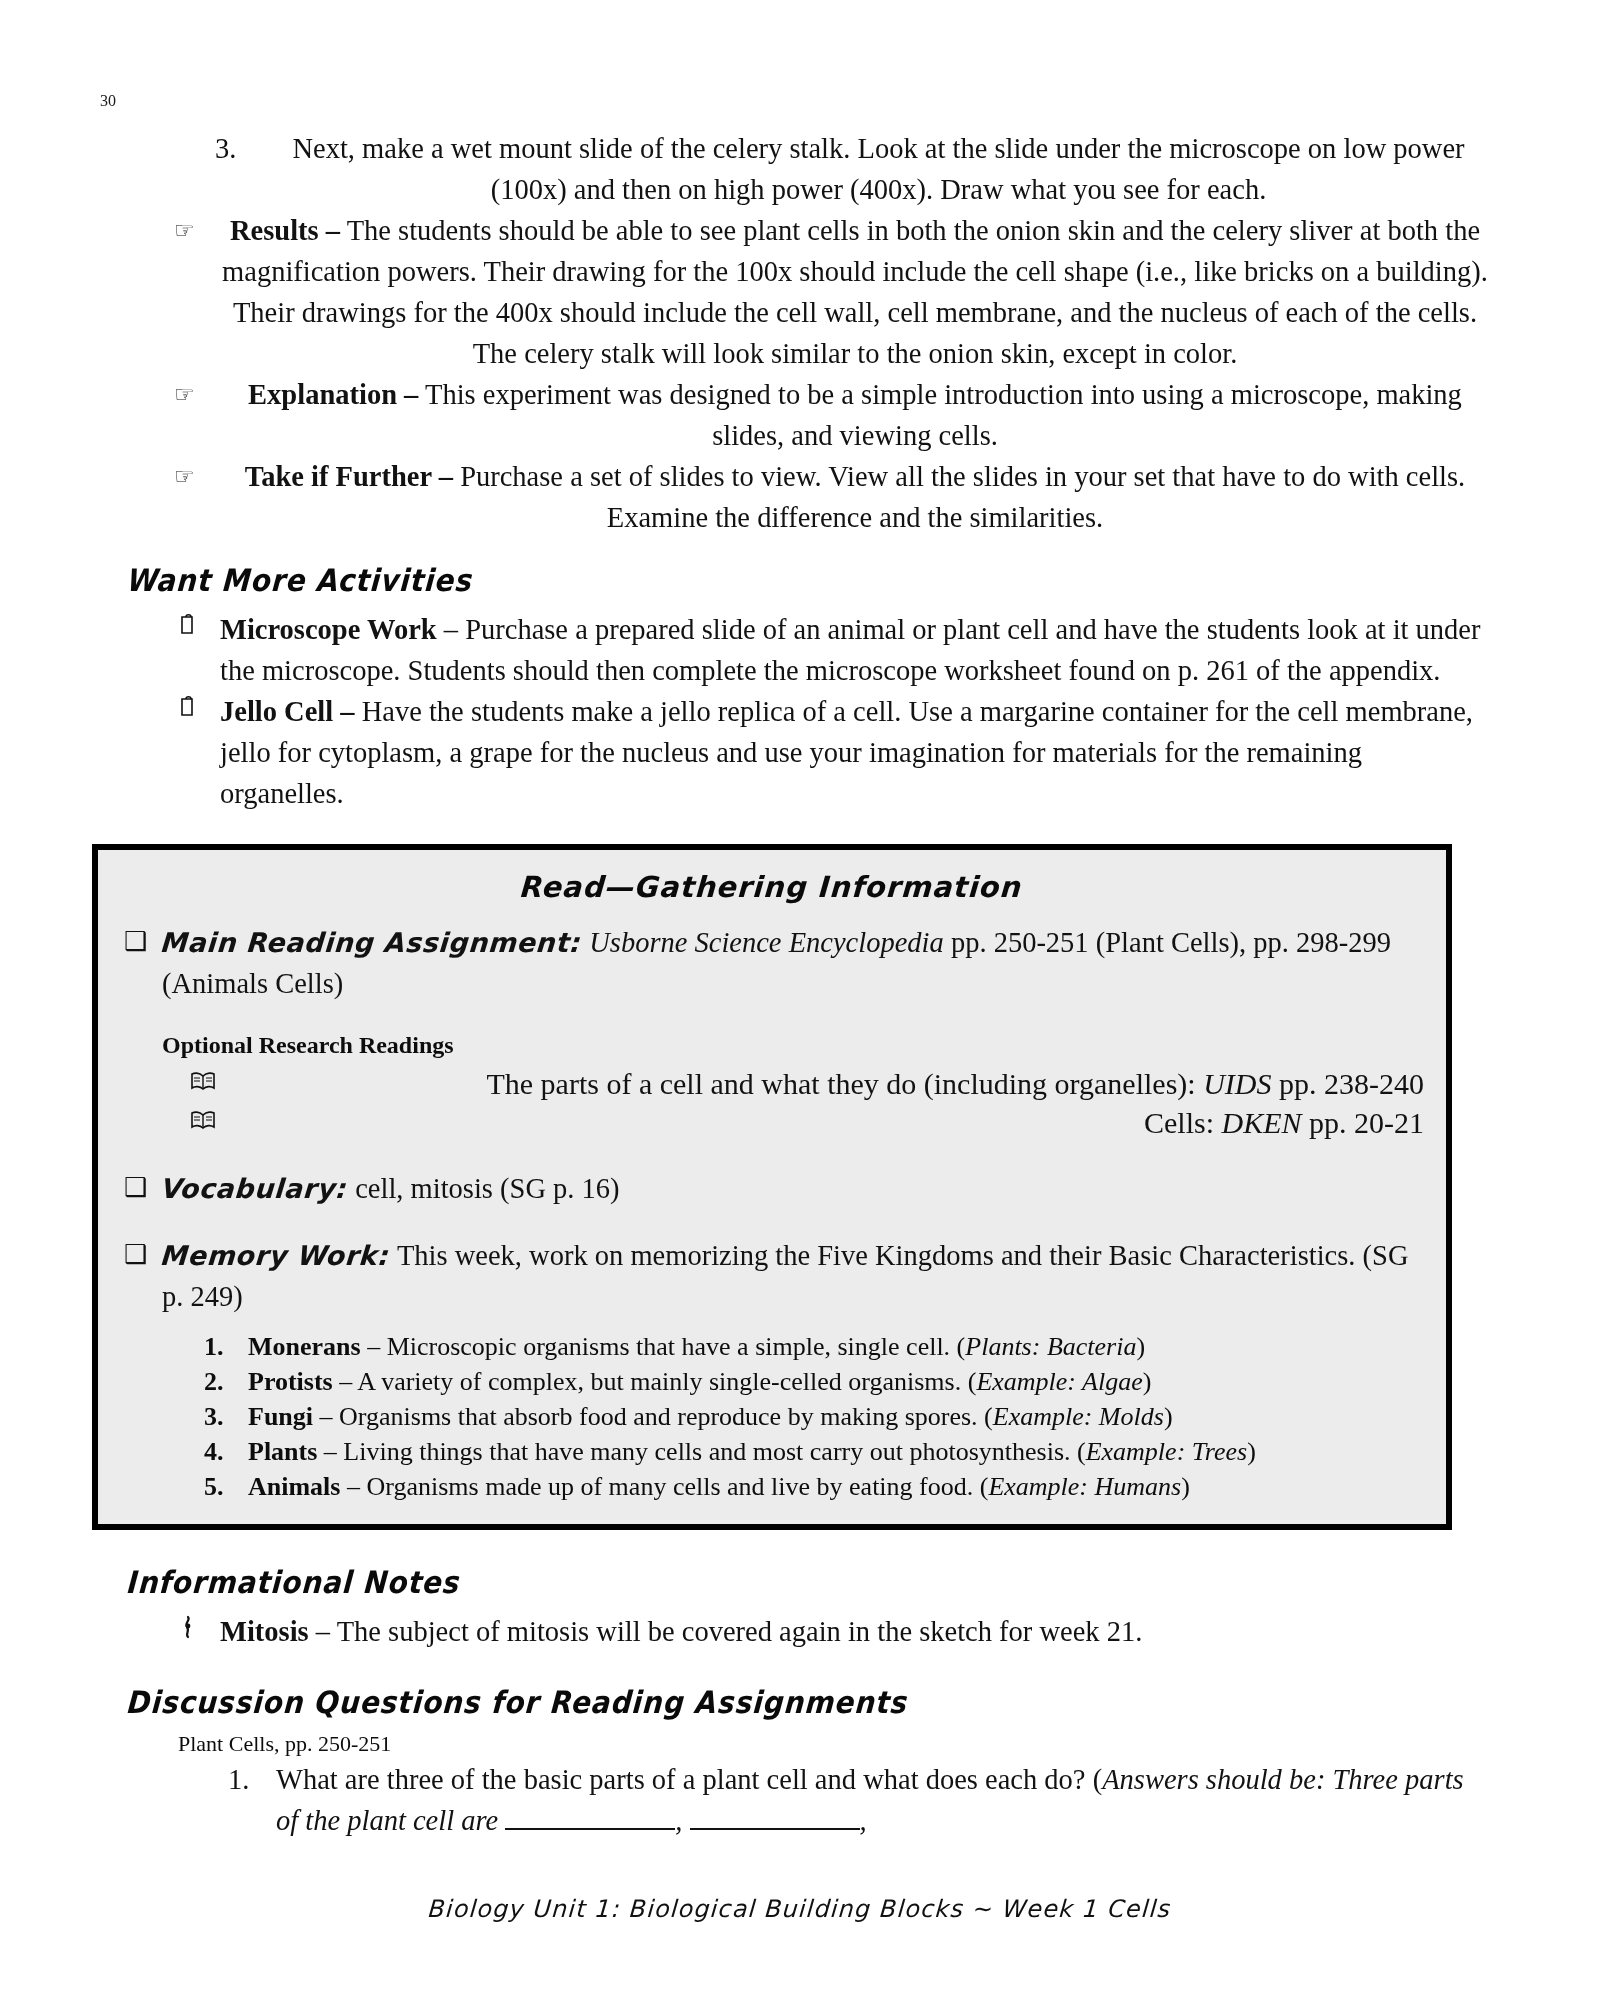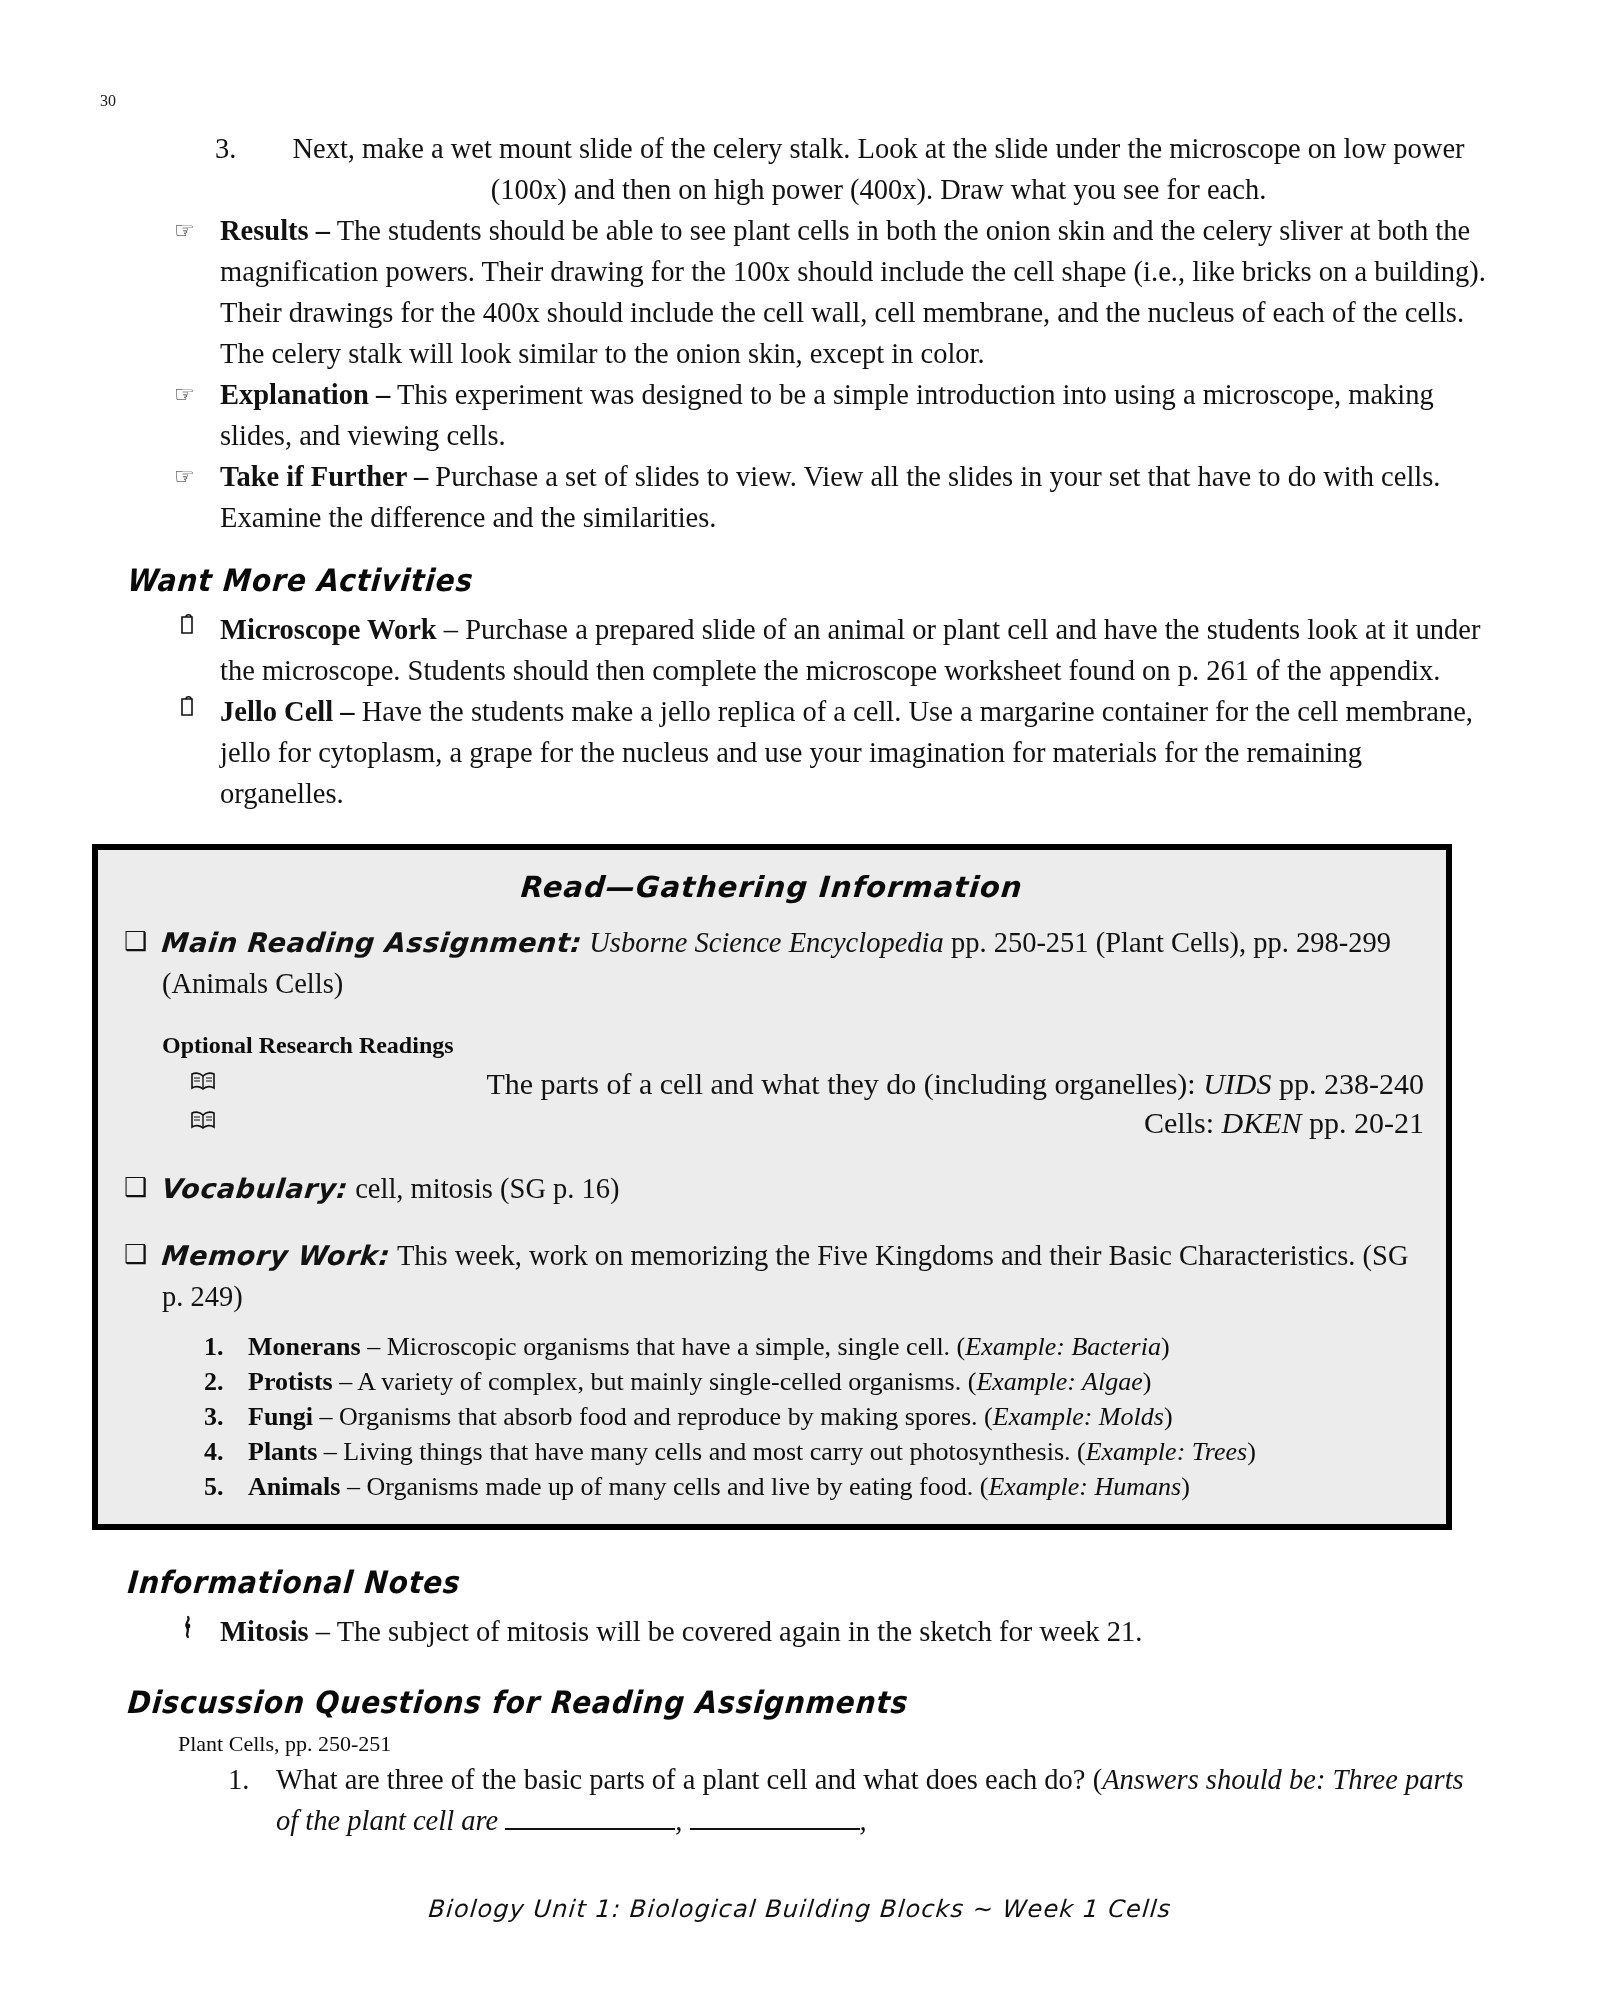--- a/index.html
+++ b/index.html
@@ -54,21 +54,21 @@
   .step .txt   { flex: 1 1 auto; text-align: center; }
 
   
   .hand-item { margin-left: 50px; }
   .hand-item .bullet {
     width: 50px;
     font-size: 23px;
     line-height: 41px;
     padding-left: 4px;
   }
-  .hand-item .txt { flex: 1 1 auto; }
+  .hand-item .txt { flex: 1 1 auto; text-align: center; }
 
   
   .tag-item { margin-left: 58px; }
   .tag-item .bullet {
     width: 42px;
     font-size: 23px;
     line-height: 41px;
   }
   .tag-item .txt { flex: 1 1 auto; }
 
@@ -303,21 +303,21 @@
       <div class="gap"></div>
 
       <div class="cbox-item body-txt">
         <div class="bullet">❑</div>
         <div class="txt"><span class="hw-inline">Memory Work:</span> <span>This week, work on memorizing the Five Kingdoms and their Basic Characteristics. (SG p. 249)</span></div>
       </div>
 
       <div class="kl">
         <div class="kl-row">
           <div class="num">1.</div>
-          <div class="txt"><b>Monerans</b> <span>–</span> <span>Microscopic organisms that have a simple, single cell. (</span><i>Example: Bacteria</i><span>)</span></div>
+          <div class="txt"><b>Monerans</b> <span>–</span> <span>Microscopic organisms that have a simple, single cell. (</span><i>Plants: Bacteria</i><span>)</span></div>
         </div>
         <div class="kl-row">
           <div class="num">2.</div>
           <div class="txt"><b>Protists</b> <span>–</span> <span>A variety of complex, but mainly single-celled organisms. (</span><i>Example: Algae</i><span>)</span></div>
         </div>
         <div class="kl-row">
           <div class="num">3.</div>
           <div class="txt"><b>Fungi</b> <span>–</span> <span>Organisms that absorb food and reproduce by making spores. (</span><i>Example: Molds</i><span>)</span></div>
         </div>
         <div class="kl-row">

